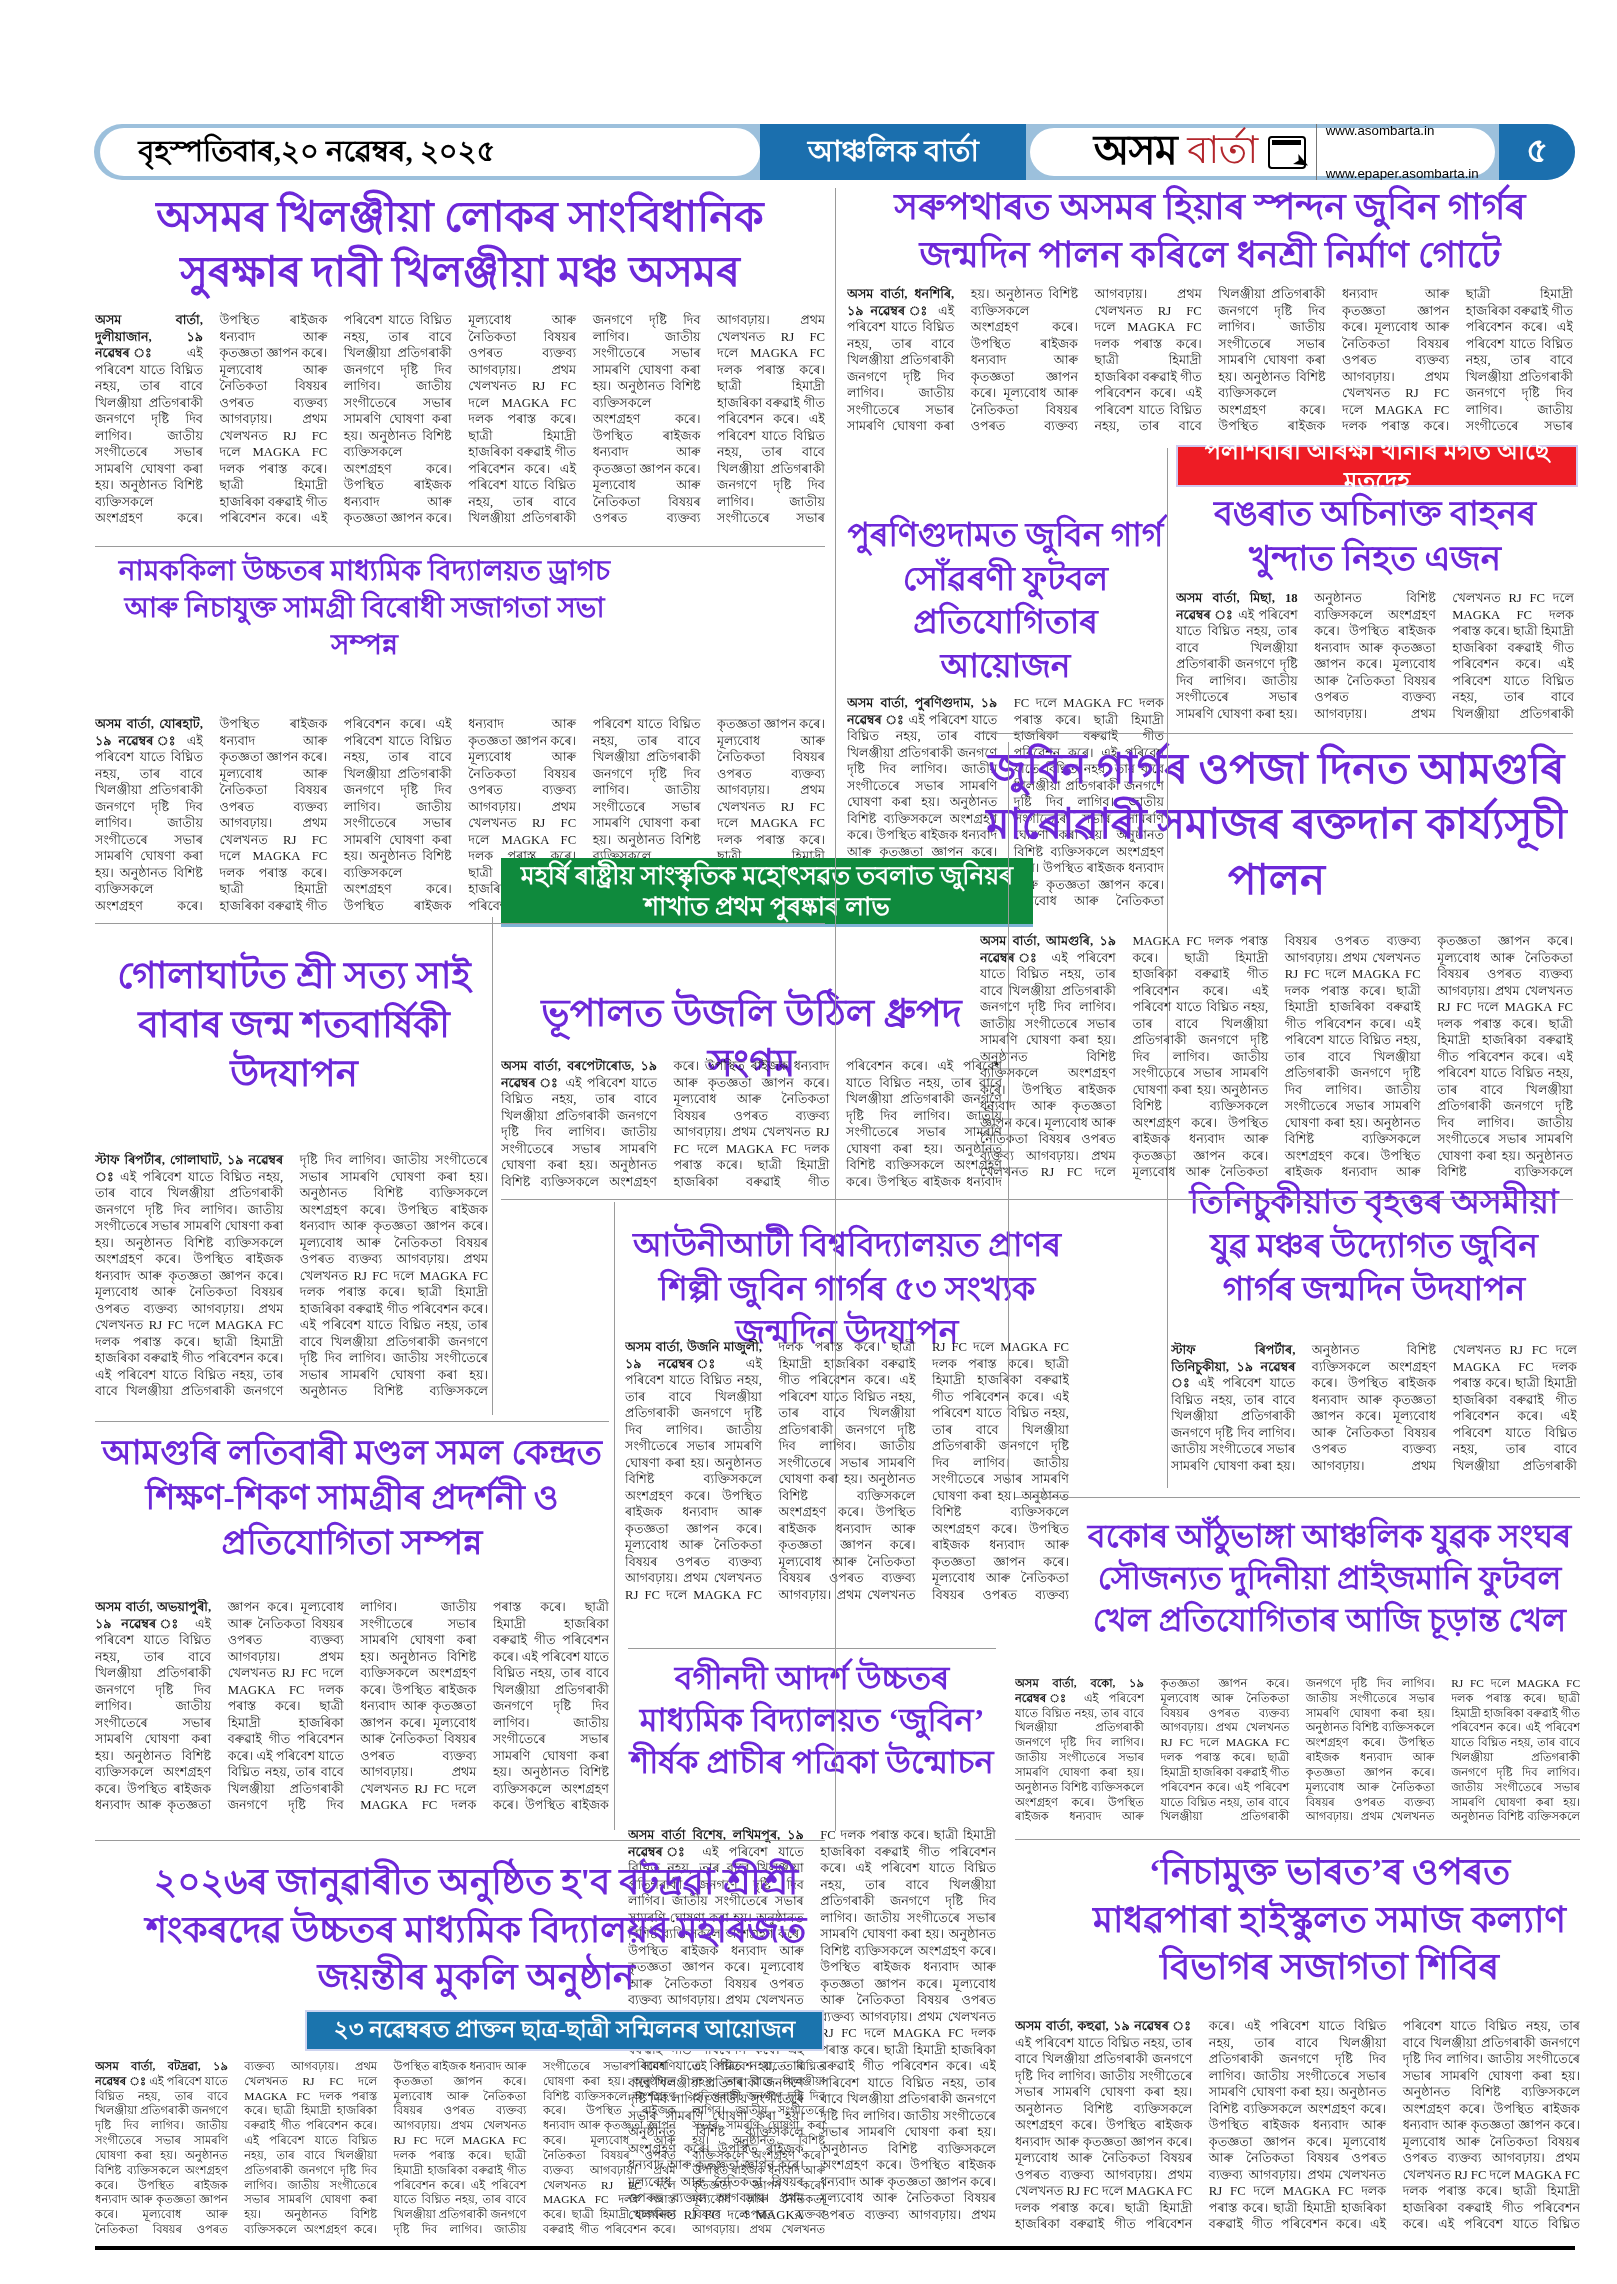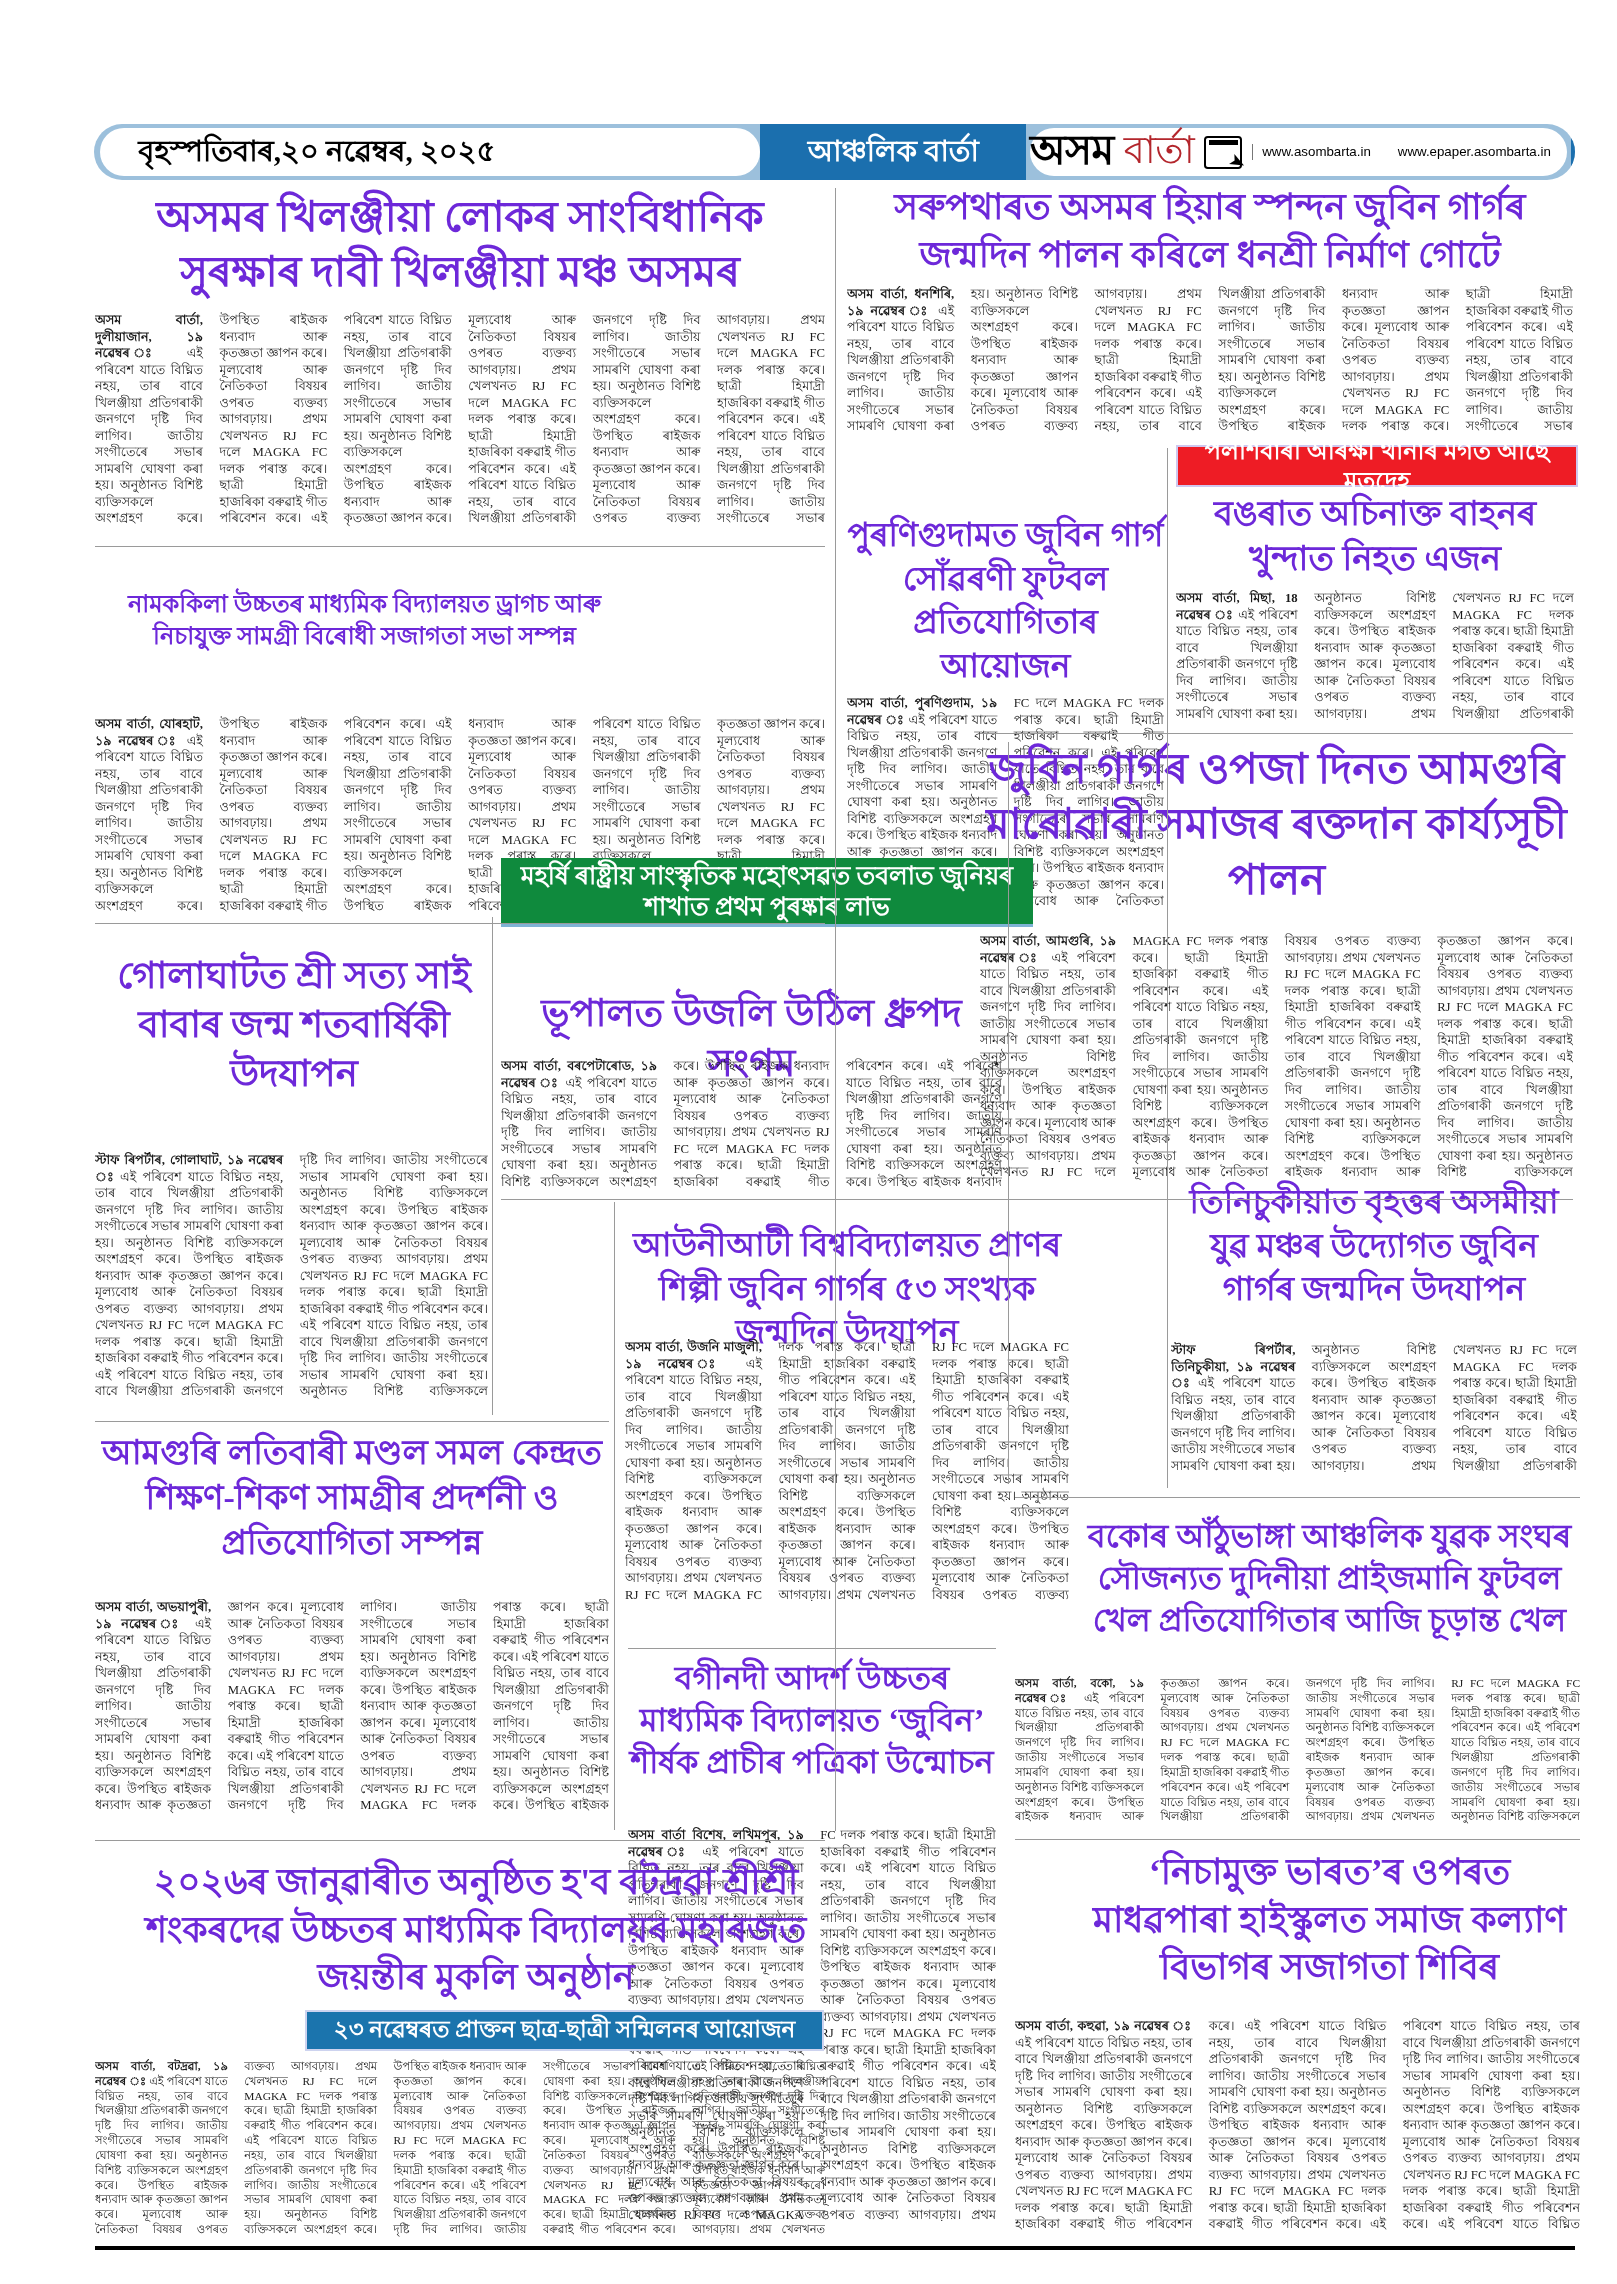--- a/index.html
+++ b/index.html
@@ -14,21 +14,21 @@
   .seg-date{flex:0 0 622px;background:#ffffff;border-radius:25px;margin:4.4px 0 4.4px 6.3px;
     padding-left:38px;font-size:29px;font-weight:700;color:#000;}
   .seg-section{flex:0 0 266px;background:#1b6fae;color:#fff;justify-content:center;
     font-size:29px;font-weight:700;}
   .seg-mast{flex:1 1 auto;background:#ffffff;border-radius:25px;margin:4.4px 3.8px;
     justify-content:flex-end;padding-right:16.5px;gap:10px;}
   .seg-page{flex:0 0 76px;background:#1b6fae;color:#fff;justify-content:center;
     font-size:34px;font-weight:700;}
   .mast-black{font-size:41px;font-weight:700;color:#000;letter-spacing:-0.6px;}
   .mast-red{font-size:38px;font-weight:400;color:#b3262c;letter-spacing:-0.6px;}
-  .urls{display:flex;flex-direction:row;justify-content:center;line-height:1.15;
+  .urls{display:flex;flex-direction:column;justify-content:center;line-height:1.15;
     font-family:"Liberation Sans","DejaVu Sans",sans-serif;font-size:13.3px;color:#000;border-left:1.3px solid #777;padding-left:9px;gap:27px;}
   .eicon{width:34px;height:29px;border:2.5px solid #000;border-radius:3.8px;position:relative;background:#fff;}
   .eicon:before{content:"";position:absolute;left:2.5px;top:2.5px;right:2.5px;height:5px;background:#000;}
   .eicon:after{content:"➤";position:absolute;right:-5px;bottom:-6.3px;font-size:16.5px;color:#000;transform:rotate(28deg);}
   
   .art{position:absolute;}
   .hl{margin:0;font-weight:700;color:#6d28d9;text-align:center;line-height:1.32;}
   .body{text-align:justify;font-size:12.7px;line-height:1.3;color:#1a1a1a;overflow:hidden;
     column-gap:16.5px;}
   .dl{font-weight:700;}
@@ -87,21 +87,21 @@
 
   <section class="art" style="left:847px;top:514px;width:317px;">
     <h2 class="hl" style="font-size:33px;">পুৰণিগুদামত জুবিন গাৰ্গ সোঁৱৰণী ফুটবল প্ৰতিযোগিতাৰ আয়োজন</h2>
   </section>
   <section class="art body" style="left:847px;top:695px;width:317px;height:216px;column-count:2;">
     <b class="dl">অসম বাৰ্তা, পুৰণিগুদাম, ১৯ নৱেম্বৰ ঃ</b>
     <span> এই পৰিবেশ যাতে বিঘ্নিত নহয়, তাৰ বাবে খিলঞ্জীয়া প্ৰতিগৰাকী জনগণে দৃষ্টি দিব লাগিব। জাতীয় সংগীতেৰে সভাৰ সামৰণি ঘোষণা কৰা হয়। অনুষ্ঠানত বিশিষ্ট ব্যক্তিসকলে অংশগ্ৰহণ কৰে। উপস্থিত ৰাইজক ধন্যবাদ আৰু কৃতজ্ঞতা জ্ঞাপন কৰে। মূল্যবোধ আৰু নৈতিকতা বিষয়ৰ ওপৰত ব্যক্তব্য আগবঢ়ায়। প্ৰথম খেলখনত RJ FC দলে MAGKA FC দলক পৰাস্ত কৰে। ছাত্ৰী হিমাদ্ৰী হাজৰিকা বৰুৱাই গীত পৰিবেশন কৰে। এই পৰিবেশ যাতে বিঘ্নিত নহয়, তাৰ বাবে খিলঞ্জীয়া প্ৰতিগৰাকী জনগণে দৃষ্টি দিব লাগিব। জাতীয় সংগীতেৰে সভাৰ সামৰণি ঘোষণা কৰা হয়। অনুষ্ঠানত বিশিষ্ট ব্যক্তিসকলে অংশগ্ৰহণ কৰে। উপস্থিত ৰাইজক ধন্যবাদ আৰু কৃতজ্ঞতা জ্ঞাপন কৰে। মূল্যবোধ আৰু নৈতিকতা বিষয়ৰ ওপৰত ব্যক্তব্য আগবঢ়ায়। প্ৰথম খেলখনত RJ FC দলে MAGKA FC দলক পৰাস্ত কৰে। ছাত্ৰী হিমাদ্ৰী হাজৰিকা বৰুৱাই গীত পৰিবেশন কৰে। এই পৰিবেশ যাতে বিঘ্নিত নহয়, তাৰ বাবে খিলঞ্জীয়া প্ৰতিগৰাকী জনগণে দৃষ্টি দিব লাগিব। জাতীয় সংগীতেৰে সভাৰ সামৰণি ঘোষণা কৰা হয়। অনুষ্ঠানত বিশিষ্ট ব্যক্তিসকলে অংশগ্ৰহণ কৰে। উপস্থিত ৰাইজক ধন্যবাদ আৰু কৃতজ্ঞতা জ্ঞাপন কৰে। মূল্যবোধ আৰু নৈতিকতা বিষয়ৰ ওপৰত ব্যক্তব্য আগবঢ়ায়। প্ৰথম খেলখনত RJ FC দলে MAGKA FC দলক পৰাস্ত কৰে। ছাত্ৰী হিমাদ্ৰী হাজৰিকা বৰুৱাই গীত পৰিবেশন কৰে। এই পৰিবেশ যাতে বিঘ্নিত নহয়, তাৰ বাবে খিলঞ্জীয়া প্ৰতিগৰাকী জনগণে দৃষ্টি দিব লাগিব। জাতীয় সংগীতেৰে সভাৰ সামৰণি ঘোষণা কৰা হয়। অনুষ্ঠানত বিশিষ্ট ব্যক্তিসকলে অংশগ্ৰহণ কৰে। উপস্থিত ৰাইজক ধন্যবাদ আৰু কৃতজ্ঞতা জ্ঞাপন কৰে। মূল্যবোধ আৰু নৈতিকতা বিষয়ৰ ওপৰত ব্যক্তব্য আগবঢ়ায়। প্ৰথম খেলখনত RJ FC দলে MAGKA FC দলক পৰাস্ত কৰে। ছাত্ৰী হিমাদ্ৰী হাজৰিকা বৰুৱাই গীত পৰিবেশন কৰে।</span>
   </section>
 
   <section class="art" style="left:95px;top:553px;width:539px;">
-    <h2 class="hl" style="font-size:24px;margin-top:36px;">নামককিলা উচ্চতৰ মাধ্যমিক বিদ্যালয়ত ড্ৰাগচ আৰু নিচাযুক্ত সামগ্ৰী বিৰোধী সজাগতা সভা সম্পন্ন</h2>
+    <h2 class="hl" style="font-size:28px;">নামককিলা উচ্চতৰ মাধ্যমিক বিদ্যালয়ত ড্ৰাগচ আৰু নিচাযুক্ত সামগ্ৰী বিৰোধী সজাগতা সভা সম্পন্ন</h2>
   </section>
   <section class="art body" style="left:95px;top:716px;width:730px;height:203px;column-count:6;">
     <b class="dl">অসম বাৰ্তা, যোৰহাট, ১৯ নৱেম্বৰ ঃ</b>
     <span> এই পৰিবেশ যাতে বিঘ্নিত নহয়, তাৰ বাবে খিলঞ্জীয়া প্ৰতিগৰাকী জনগণে দৃষ্টি দিব লাগিব। জাতীয় সংগীতেৰে সভাৰ সামৰণি ঘোষণা কৰা হয়। অনুষ্ঠানত বিশিষ্ট ব্যক্তিসকলে অংশগ্ৰহণ কৰে। উপস্থিত ৰাইজক ধন্যবাদ আৰু কৃতজ্ঞতা জ্ঞাপন কৰে। মূল্যবোধ আৰু নৈতিকতা বিষয়ৰ ওপৰত ব্যক্তব্য আগবঢ়ায়। প্ৰথম খেলখনত RJ FC দলে MAGKA FC দলক পৰাস্ত কৰে। ছাত্ৰী হিমাদ্ৰী হাজৰিকা বৰুৱাই গীত পৰিবেশন কৰে। এই পৰিবেশ যাতে বিঘ্নিত নহয়, তাৰ বাবে খিলঞ্জীয়া প্ৰতিগৰাকী জনগণে দৃষ্টি দিব লাগিব। জাতীয় সংগীতেৰে সভাৰ সামৰণি ঘোষণা কৰা হয়। অনুষ্ঠানত বিশিষ্ট ব্যক্তিসকলে অংশগ্ৰহণ কৰে। উপস্থিত ৰাইজক ধন্যবাদ আৰু কৃতজ্ঞতা জ্ঞাপন কৰে। মূল্যবোধ আৰু নৈতিকতা বিষয়ৰ ওপৰত ব্যক্তব্য আগবঢ়ায়। প্ৰথম খেলখনত RJ FC দলে MAGKA FC দলক পৰাস্ত কৰে। ছাত্ৰী হিমাদ্ৰী হাজৰিকা বৰুৱাই গীত পৰিবেশন কৰে। এই পৰিবেশ যাতে বিঘ্নিত নহয়, তাৰ বাবে খিলঞ্জীয়া প্ৰতিগৰাকী জনগণে দৃষ্টি দিব লাগিব। জাতীয় সংগীতেৰে সভাৰ সামৰণি ঘোষণা কৰা হয়। অনুষ্ঠানত বিশিষ্ট ব্যক্তিসকলে অংশগ্ৰহণ কৰে। উপস্থিত ৰাইজক ধন্যবাদ আৰু কৃতজ্ঞতা জ্ঞাপন কৰে। মূল্যবোধ আৰু নৈতিকতা বিষয়ৰ ওপৰত ব্যক্তব্য আগবঢ়ায়। প্ৰথম খেলখনত RJ FC দলে MAGKA FC দলক পৰাস্ত কৰে। ছাত্ৰী হিমাদ্ৰী হাজৰিকা বৰুৱাই গীত পৰিবেশন কৰে। এই পৰিবেশ যাতে বিঘ্নিত নহয়, তাৰ বাবে খিলঞ্জীয়া প্ৰতিগৰাকী জনগণে দৃষ্টি দিব লাগিব। জাতীয় সংগীতেৰে সভাৰ সামৰণি ঘোষণা কৰা হয়। অনুষ্ঠানত বিশিষ্ট ব্যক্তিসকলে অংশগ্ৰহণ কৰে। উপস্থিত ৰাইজক ধন্যবাদ আৰু কৃতজ্ঞতা জ্ঞাপন কৰে। মূল্যবোধ আৰু নৈতিকতা বিষয়ৰ ওপৰত ব্যক্তব্য আগবঢ়ায়। প্ৰথম খেলখনত RJ FC দলে MAGKA FC দলক পৰাস্ত কৰে। ছাত্ৰী হিমাদ্ৰী হাজৰিকা বৰুৱাই গীত পৰিবেশন কৰে। এই পৰিবেশ যাতে বিঘ্নিত নহয়, তাৰ বাবে খিলঞ্জীয়া প্ৰতিগৰাকী জনগণে দৃষ্টি দিব লাগিব। জাতীয় সংগীতেৰে সভাৰ সামৰণি ঘোষণা কৰা হয়। অনুষ্ঠানত বিশিষ্ট ব্যক্তিসকলে অংশগ্ৰহণ কৰে। উপস্থিত ৰাইজক ধন্যবাদ আৰু কৃতজ্ঞতা জ্ঞাপন কৰে। মূল্যবোধ আৰু নৈতিকতা বিষয়ৰ ওপৰত ব্যক্তব্য আগবঢ়ায়। প্ৰথম খেলখনত RJ FC দলে MAGKA FC দলক পৰাস্ত কৰে। ছাত্ৰী হিমাদ্ৰী হাজৰিকা বৰুৱাই গীত পৰিবেশন কৰে। এই পৰিবেশ যাতে বিঘ্নিত নহয়, তাৰ বাবে খিলঞ্জীয়া প্ৰতিগৰাকী জনগণে দৃষ্টি দিব লাগিব। জাতীয় সংগীতেৰে সভাৰ সামৰণি ঘোষণা কৰা হয়। অনুষ্ঠানত বিশিষ্ট ব্যক্তিসকলে অংশগ্ৰহণ কৰে। উপস্থিত ৰাইজক ধন্যবাদ আৰু কৃতজ্ঞতা জ্ঞাপন কৰে। মূল্যবোধ আৰু নৈতিকতা বিষয়ৰ ওপৰত ব্যক্তব্য আগবঢ়ায়। প্ৰথম খেলখনত RJ FC দলে MAGKA FC দলক পৰাস্ত কৰে। ছাত্ৰী হিমাদ্ৰী হাজৰিকা বৰুৱাই গীত পৰিবেশন কৰে।</span>
   </section>
 
   <section class="art" style="left:980px;top:742px;width:593px;">
     <h2 class="hl" style="font-size:42px;">জুবিন গাৰ্গৰ ওপজা দিনত আমগুৰি মাৰোৱাৰী সমাজৰ ৰক্তদান কাৰ্য্যসূচী পালন</h2>
   </section>
   <section class="art body" style="left:980px;top:933px;width:593px;height:257px;column-count:4;">

